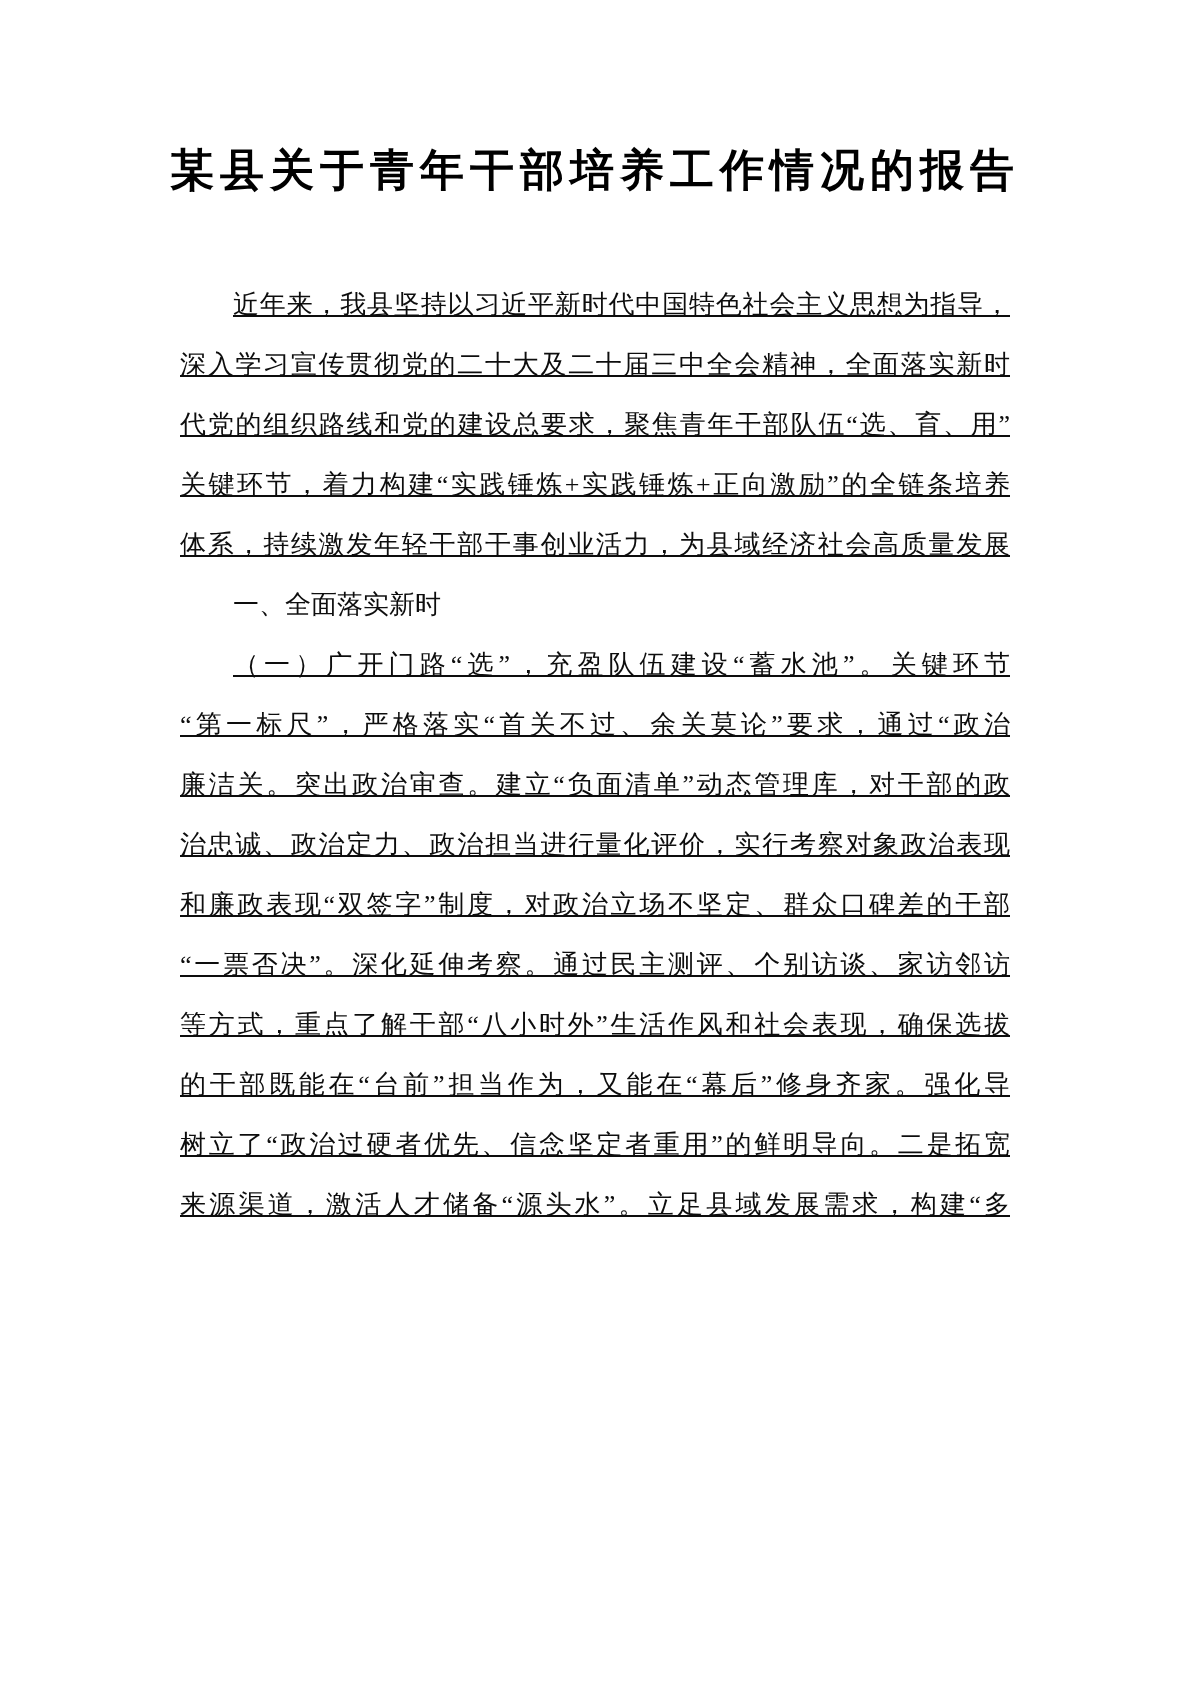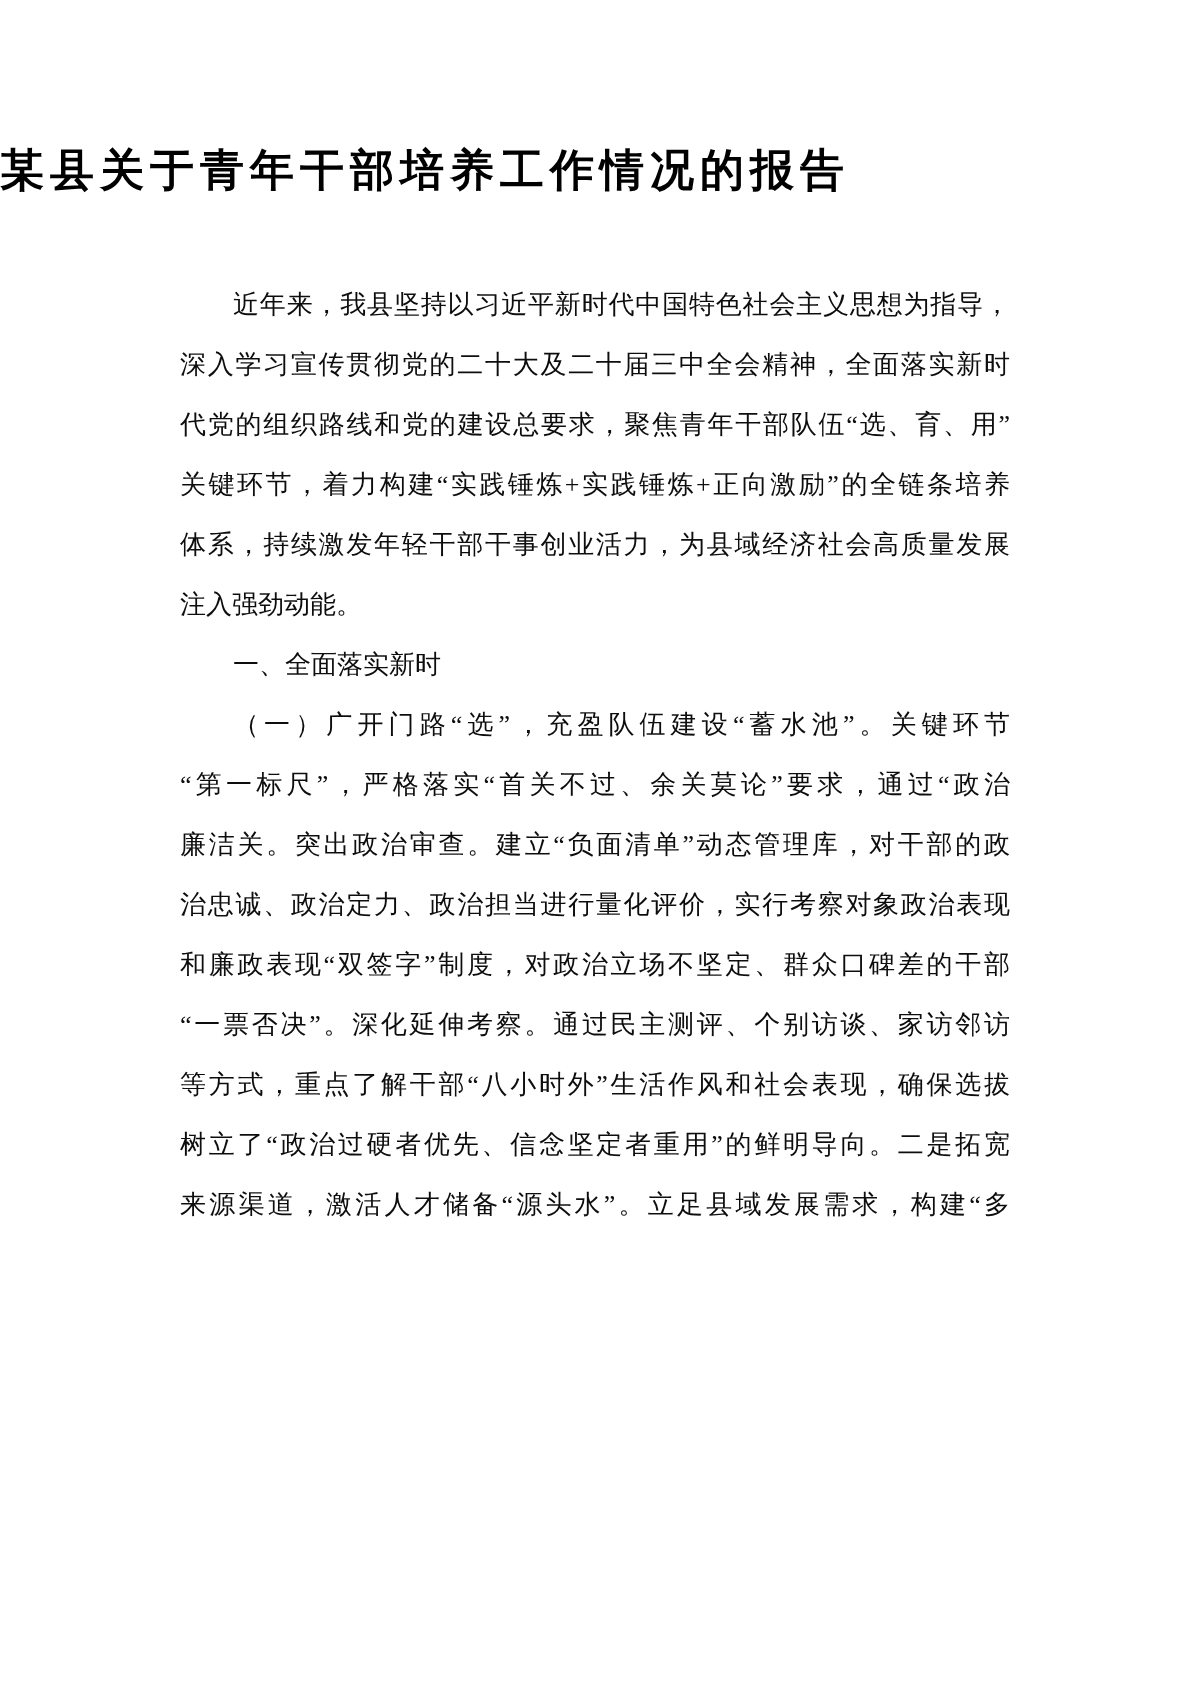--- a/index.html
+++ b/index.html
@@ -14,20 +14,21 @@
     margin: 0 auto;
     background: #ffffff;
     overflow: hidden;
     color: #000000;
   }
   .doc-title {
     margin: 0;
     padding-top: 141px;
     height: 57px;
     line-height: 57px;
+    text-align: center;
     font-family: "Liberation Sans", "DejaVu Sans", sans-serif;
     font-weight: 700;
     font-size: 44px;
     letter-spacing: 6px;
     color: #000000;
     white-space: nowrap;
   }
   .doc-body {
     margin: 77px 180px 0 180px;
     font-family: "Liberation Serif", "DejaVu Serif", serif;
@@ -41,50 +42,51 @@
   .line {
     height: 60px;
     line-height: 60px;
     white-space: nowrap;
     overflow: hidden;
     text-align: justify;
     text-align-last: left;
   }
   .line.fill {
     text-align-last: justify;
+    text-decoration: underline;
   }
   .line.indent {
     padding-left: 53px;
   }
   .paragraph.heading .line {
     font-weight: 400;
   }
 </style>
 </head>
 <body>
 
 <div class="page">
   <h1 class="doc-title">某县关于青年干部培养工作情况的报告</h1>
   <div class="doc-body">
       <div class="paragraph">
         <div class="line indent fill">近年来，我县坚持以习近平新时代中国特色社会主义思想为指导，</div>
         <div class="line fill">深入学习宣传贯彻党的二十大及二十届三中全会精神，全面落实新时</div>
         <div class="line fill">代党的组织路线和党的建设总要求，聚焦青年干部队伍“选、育、用”</div>
         <div class="line fill">关键环节，着力构建“实践锤炼+实践锤炼+正向激励”的全链条培养</div>
         <div class="line fill">体系，持续激发年轻干部干事创业活力，为县域经济社会高质量发展</div>
-        <div class="line">注入强劲动能。</div>
       </div>
       <div class="paragraph heading">
         <div class="line indent">一、全面落实新时</div>
       </div>
       <div class="paragraph">
         <div class="line indent fill">（一）广开门路“选”，充盈队伍建设“蓄水池”。关键环节</div>
         <div class="line fill">“第一标尺”，严格落实“首关不过、余关莫论”要求，通过“政治</div>
         <div class="line fill">廉洁关。突出政治审查。建立“负面清单”动态管理库，对干部的政</div>
         <div class="line fill">治忠诚、政治定力、政治担当进行量化评价，实行考察对象政治表现</div>
         <div class="line fill">和廉政表现“双签字”制度，对政治立场不坚定、群众口碑差的干部</div>
         <div class="line fill">“一票否决”。深化延伸考察。通过民主测评、个别访谈、家访邻访</div>
         <div class="line fill">等方式，重点了解干部“八小时外”生活作风和社会表现，确保选拔</div>
+        <div class="line fill">的干部既能在“台前”担当作为，又能在“幕后”修身齐家。强化导</div>
         <div class="line fill">树立了“政治过硬者优先、信念坚定者重用”的鲜明导向。二是拓宽</div>
         <div class="line fill">来源渠道，激活人才储备“源头水”。立足县域发展需求，构建“多</div>
       </div>
     </div>
 </div>
 
 </body></html>

